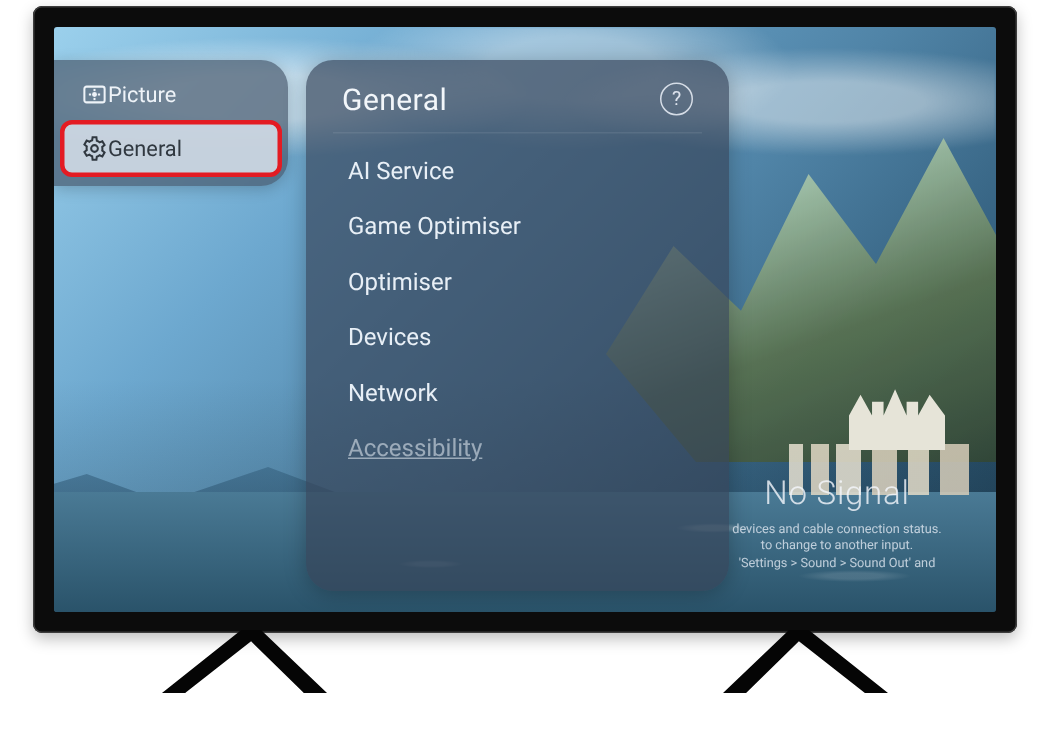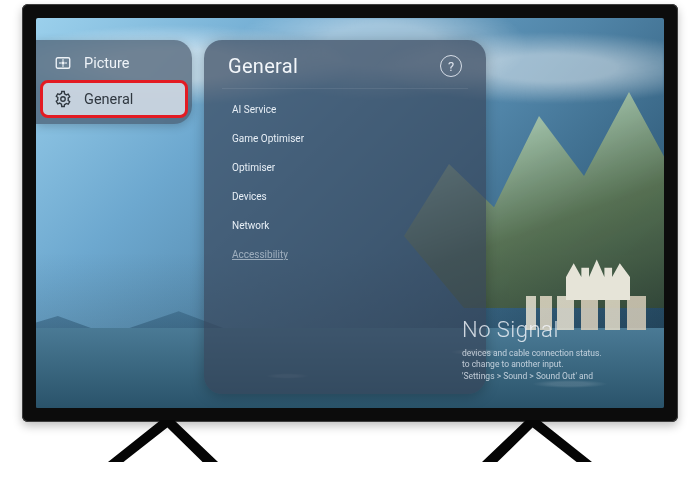--- a/index.html
+++ b/index.html
@@ -114,21 +114,21 @@
     border-top-right-radius: 18px;
     border-bottom-right-radius: 18px;
     padding: 6px 0;
     background: rgba(70,85,105,0.68);
     backdrop-filter: blur(1px);
     box-shadow: 0 2px 10px rgba(0,0,0,0.2);
   }
   .sidebar-item {
     display: flex;
     align-items: center;
-    gap: 12px;
+    gap: 0;
     padding: 8px 0 8px 18px;
     color: #eef3f8;
     font-size: 14.5px;
     font-weight: 400;
     cursor: pointer;
     position: relative;
   }
   .sidebar-item.selected {
     background: rgba(210,220,230,0.9);
     color: #303840;
@@ -180,34 +180,34 @@
     display:flex; align-items:center; justify-content:center;
     font-size: 13px; line-height:1;
     cursor:pointer;
   }
   .submenu-divider {
     height:1px; background: rgba(255,255,255,0.08);
     margin: 0 4px 6px 4px;
   }
   .submenu-item {
     color: #e8eff6;
-    font-size: 10px;
+    font-size: 16px;
     padding: 9px 14px;
     cursor: pointer;
     border-radius: 8px;
   }
   .submenu-item.faded { opacity: 0.55; text-decoration: underline; }
 
   
   .nosignal {
     position: absolute;
     right: 10px; bottom: 26px;
     width: 192px;
     color: rgba(240,244,250,0.72);
-    text-align: left;
+    text-align: center;
     pointer-events: none;
   }
   .nosignal-title {
     font-size: 22px;
     font-weight: 300;
     letter-spacing: 0.5px;
     color: rgba(245,248,252,0.8);
     margin-bottom: 6px;
   }
   .nosignal-body {

